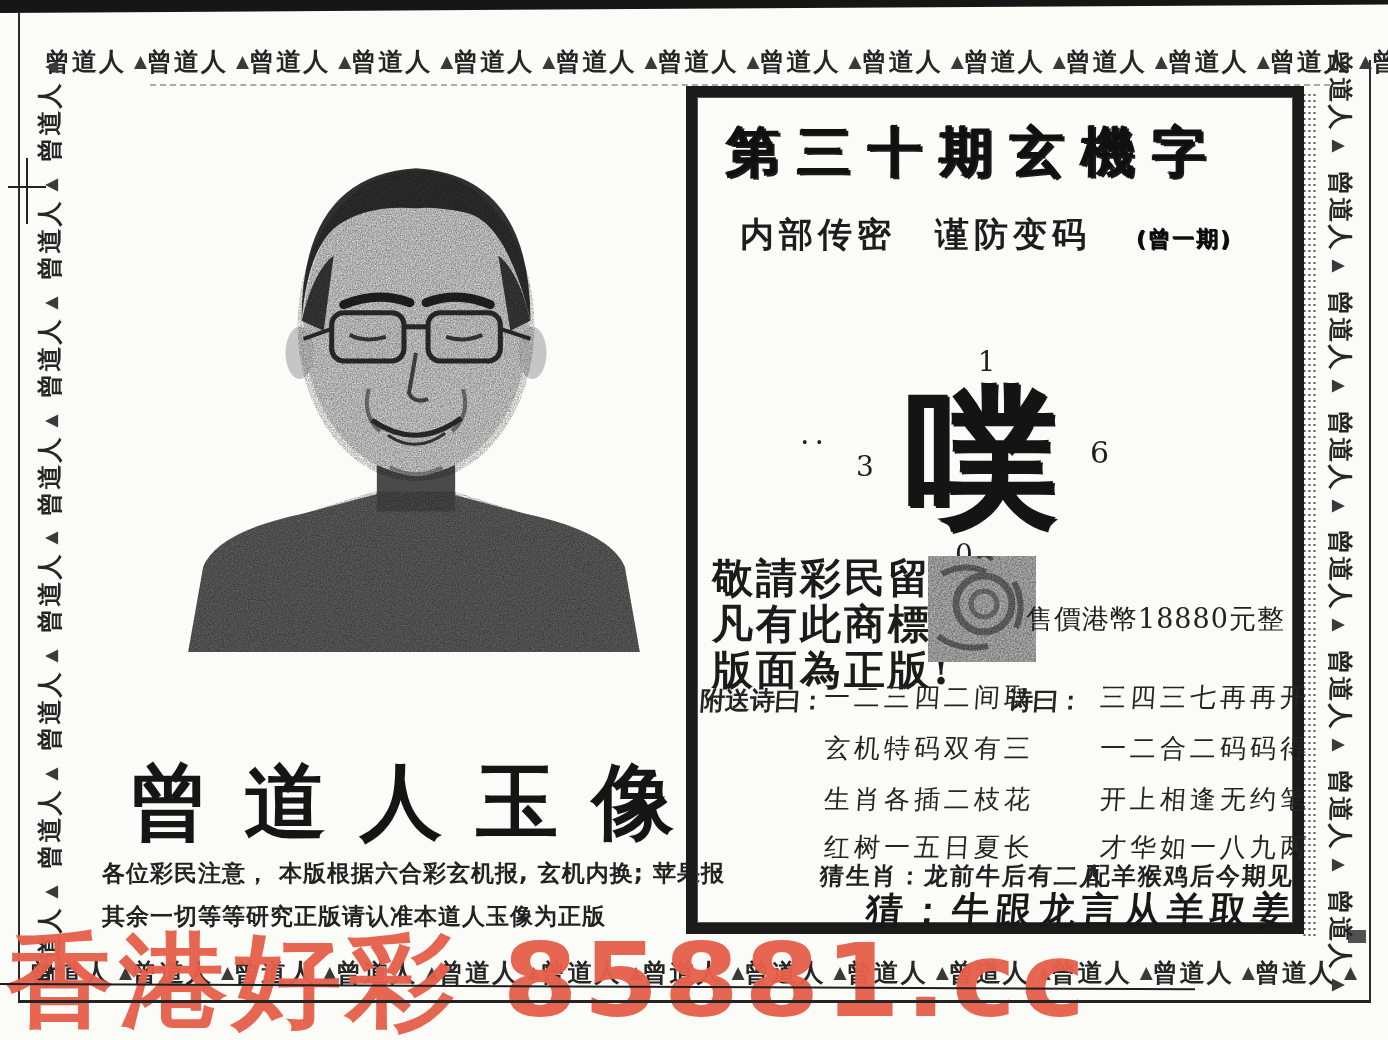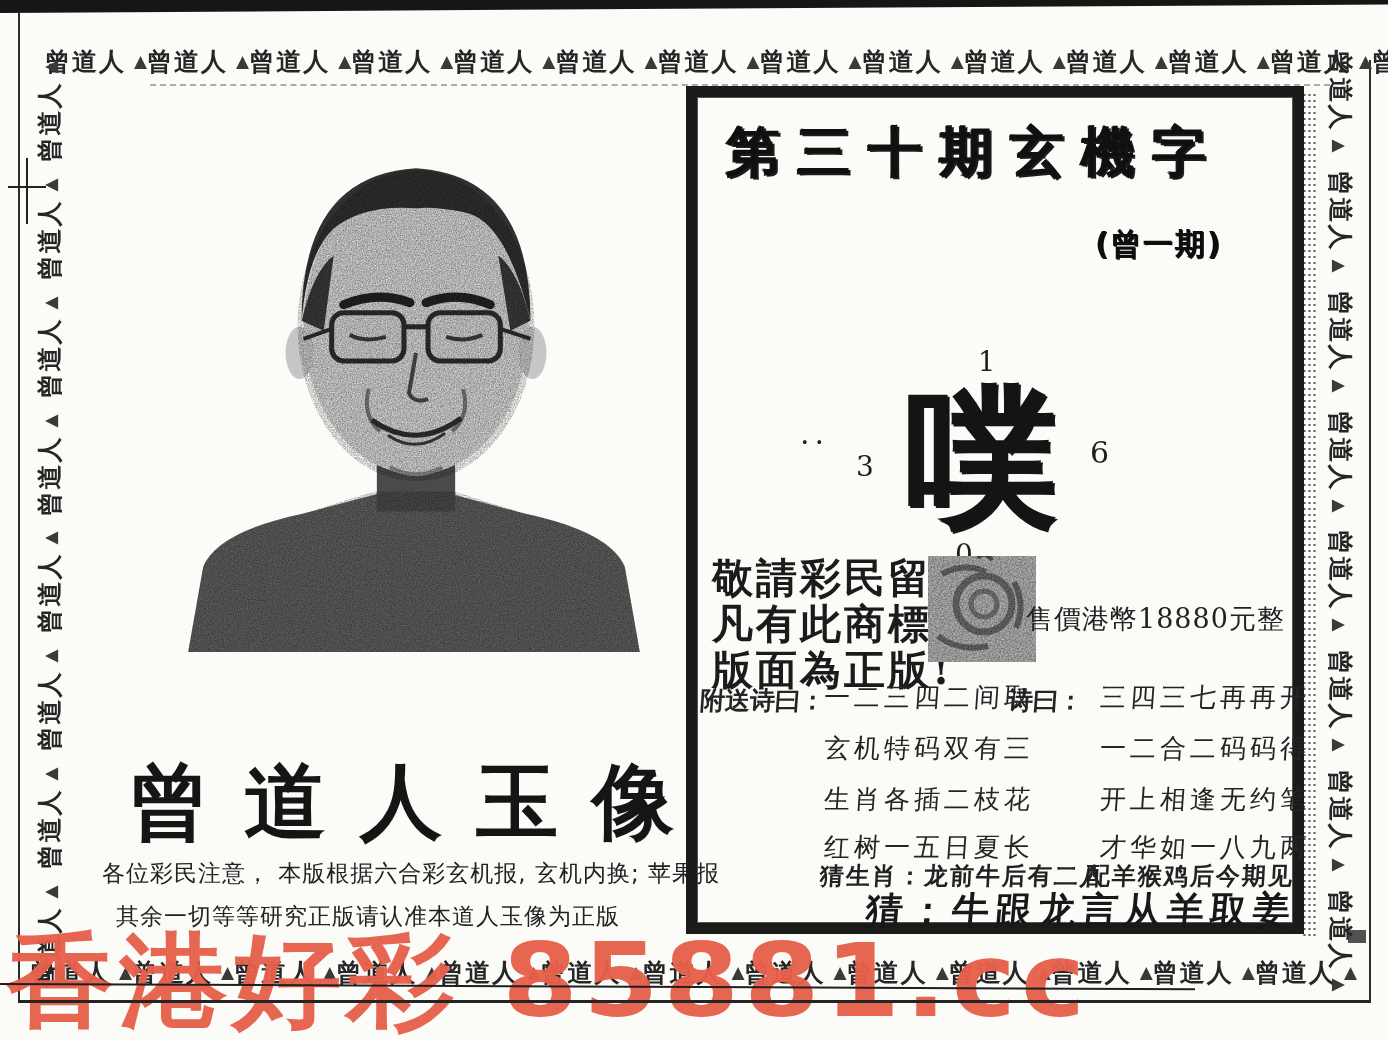--- a/index.html
+++ b/index.html
@@ -31,28 +31,28 @@
   .band-bottom{left:30px;top:950px;width:1282px;height:44px;justify-content:space-between;align-items:center;z-index:5;}
   .band-left{left:26px;top:95px;width:46px;height:858px;flex-direction:column;justify-content:space-between;align-items:center;}
   .band-right{left:1316px;top:85px;width:48px;height:872px;flex-direction:column;justify-content:space-between;align-items:center;}
   .band-left .bu{transform:rotate(-90deg);}
   .band-right .bu{transform:rotate(90deg);}
   
   .portrait{left:163px;top:120px;width:502px;height:532px;}
   
   .caption{left:128px;top:748px;width:570px;font-family:"DejaVu Serif","Liberation Serif",serif;
     font-size:82px;font-weight:900;letter-spacing:34px;white-space:nowrap;color:#151515;}
-  .notice-small{left:102px;font-size:23px;font-weight:400;letter-spacing:1px;color:#222;white-space:nowrap;}
+  .notice-small{left:102px;font-size:23px;font-weight:700;letter-spacing:1px;color:#222;white-space:nowrap;}
   
   .mystic-box{left:686px;top:86px;width:618px;height:848px;border:11px solid #1b1b1b;box-sizing:border-box;
     box-shadow:inset 0 0 0 1px #555;}
   .box-title{left:726px;top:116px;font-size:54px;font-weight:900;letter-spacing:17px;color:#101010;white-space:nowrap;
     text-shadow:2px 2px 0 #1c1c1c,-1px 1px 0 #1c1c1c;}
   .secrecy{font-family:"DejaVu Serif","Liberation Serif",serif;font-size:34px;font-weight:600;letter-spacing:5px;color:#1d1d1d;white-space:nowrap;}
-  .edition{left:1095px;top:224px;font-size:30px;font-weight:900;letter-spacing:2px;color:#0d0d0d;text-shadow:1px 1px 0 #111;}
+  .edition{left:1136px;top:224px;font-size:22px;font-weight:900;letter-spacing:2px;color:#0d0d0d;text-shadow:1px 1px 0 #111;}
   .code{left:792px;top:313px;font-family:"DejaVu Serif","Liberation Serif",serif;font-size:31px;letter-spacing:2px;color:#222;}
   .num{font-family:"DejaVu Serif","Liberation Serif",serif;color:#1e1e1e;}
   .main-char{left:905px;top:378px;font-size:152px;line-height:1.05;font-weight:900;color:#141414;
     text-shadow:2px 2px 0 #161616;}
   .notice-big{left:712px;font-family:"DejaVu Serif","Liberation Serif",serif;font-size:41px;font-weight:600;
     letter-spacing:3px;color:#1b1b1b;white-space:nowrap;}
   .stamp{left:928px;top:556px;width:108px;height:106px;}
   .price{left:1026px;top:601px;font-family:"DejaVu Serif","Liberation Serif",serif;font-size:27px;letter-spacing:1px;color:#222;white-space:nowrap;}
   .poem{font-family:"DejaVu Serif","Liberation Serif",serif;color:#242424;white-space:nowrap;transform:skewX(-4deg);}
   .poem-label{font-size:25px;font-weight:600;}
@@ -296,24 +296,25 @@
       <path d="M208,299 Q252,330 297,297" stroke="#2f2f2f" stroke-width="5" fill="none"></path>
       <path d="M224,314 Q252,333 281,312" stroke="#3c3c3c" stroke-width="3" fill="none"></path>
       <path d="M226,346 Q252,360 278,346" stroke="#8a8a8a" stroke-width="4" fill="none"></path>
 
       <rect x="0" y="0" width="500" height="530" clip-path="url(#figclip)" filter="url(#noisef)" opacity="0.5"></rect>
     </svg>
   </div>
 
   <div class="abs caption">曾道人玉像</div>
   <div class="abs notice-small" style="top:858px;">各位彩民注意， 本版根据六合彩玄机报, 玄机内换; 苹果报</div>
-  <div class="abs notice-small" style="top:901px;margin-left:14px;">其余一切等等研究正版请认准本道人玉像为正版</div>
+  <div class="abs notice-small" style="top:901px;">其余一切等等研究正版请认准本道人玉像为正版</div>
 
   <div class="abs mystic-box"></div>
   <div class="abs box-title">第三十期玄機字</div>
+  <div class="abs secrecy" style="left:740px;top:212px;">内部传密　谨防变码</div>
   <div class="abs edition">(曾一期)</div>
 
   <div class="abs num" style="left:978px;top:346px;font-size:27px;">1</div>
   <div class="abs num" style="left:800px;top:416px;font-size:30px;letter-spacing:5px;">..</div>
   <div class="abs num" style="left:856px;top:450px;font-size:28px;">3</div>
   <div class="abs main-char">噗</div>
   <div class="abs num" style="left:1090px;top:435px;font-size:30px;">6</div>
   <div class="abs num" style="left:955px;top:538px;font-size:28px;">0</div>
 
   <div class="abs notice-big" style="top:551px;">敬請彩民留意</div>

